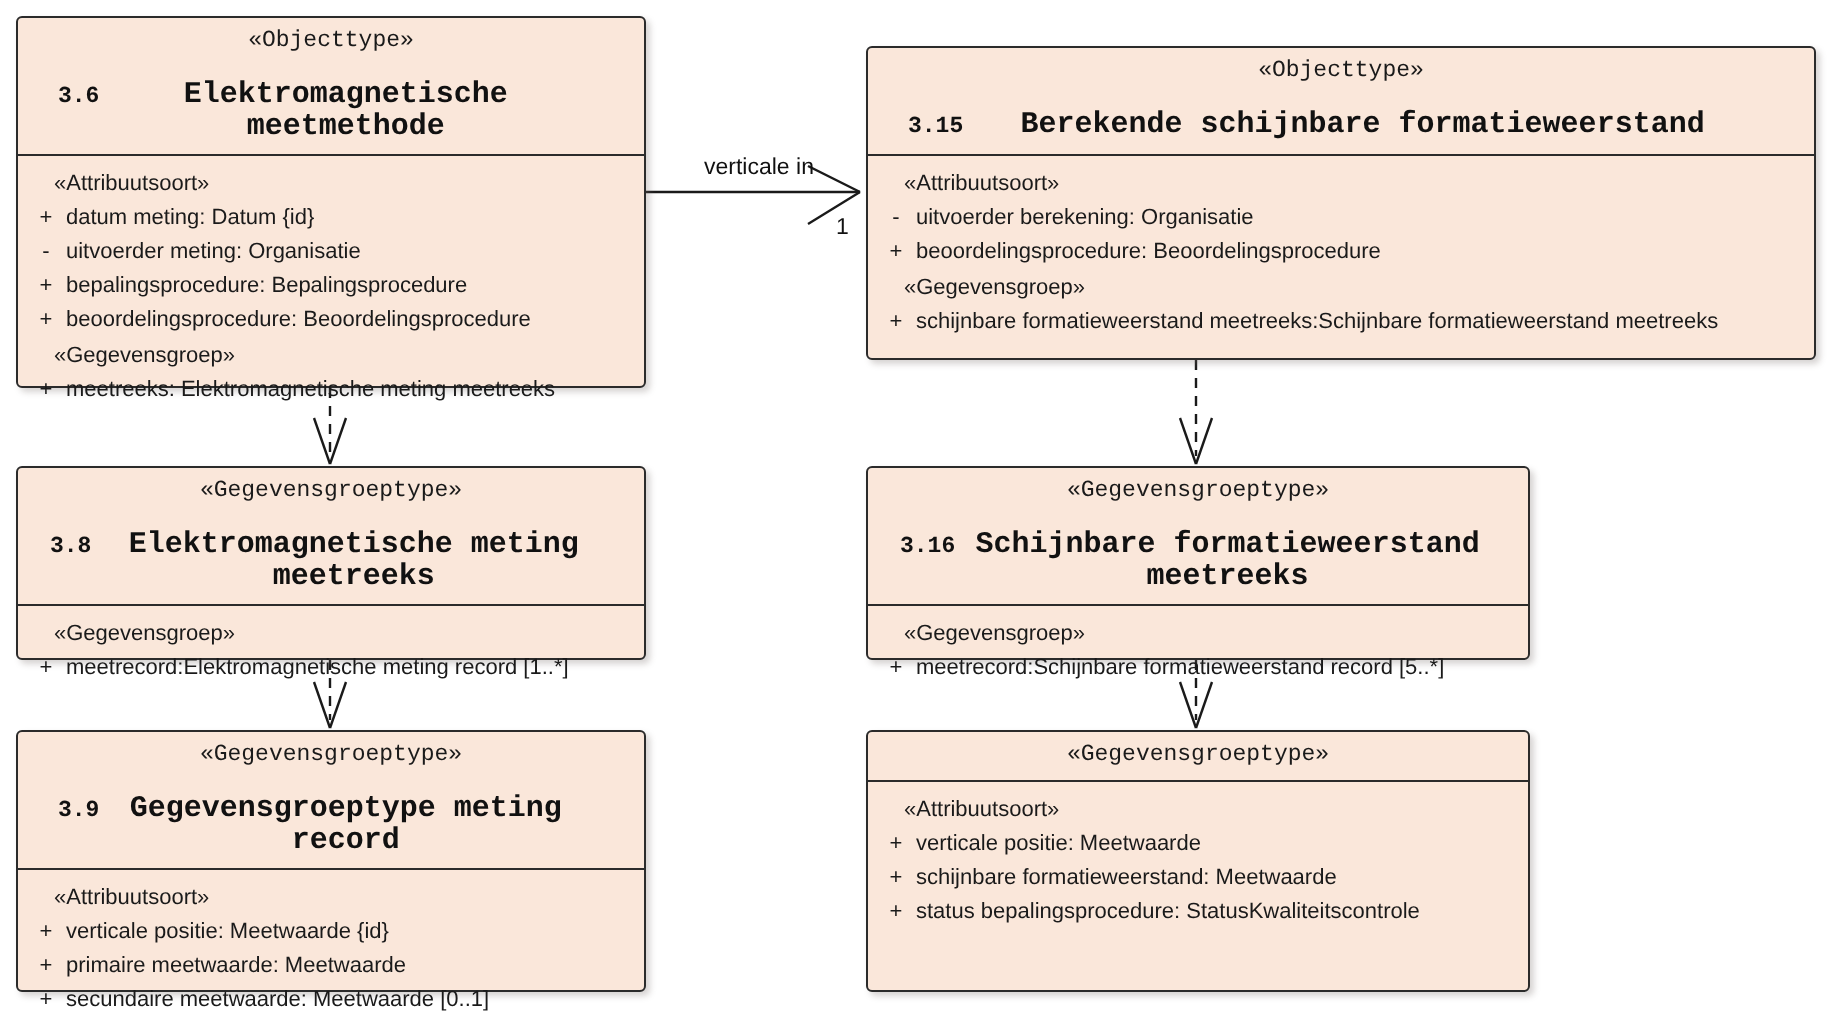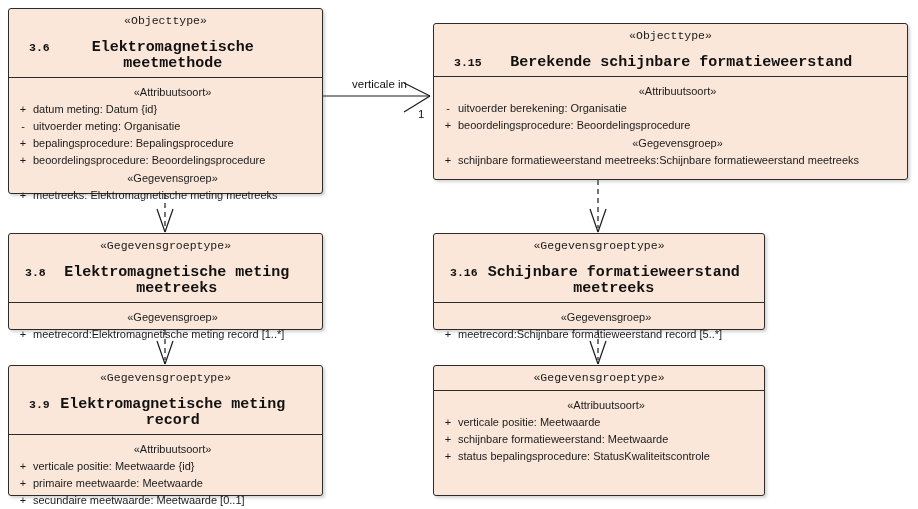--- a/index.html
+++ b/index.html
@@ -58,21 +58,20 @@
   .uml-class.tight .cls-name{padding-right:8px;}
 
   .uml-body{
     padding:5px 4px 6px 4px;
   }
   .group-label{
     font-size:11px;
     color:#1a1a1a;
     padding:1px 0 1px 14px;
     line-height:16px;
-    text-align:center;
   }
   .attr-row{
     display:flex;
     font-size:11px;
     color:#1a1a1a;
     line-height:17px;
     white-space:nowrap;
   }
   .attr-vis{
     width:20px;
@@ -222,21 +221,21 @@
         <span class="attr-text">meetrecord:Schijnbare formatieweerstand record [5..*]</span>
       </div>
     </div>
   </div>
 
   <div class="uml-class" style="left:8px;top:365px;width:315px;height:131px;">
     <div class="uml-header">
       <div class="stereotype-line">«Gegevensgroeptype»</div>
       <div class="title-line">
         <span class="cls-num">3.9</span>
-        <span class="cls-name">Elektromagnetische meting record</span>
+        <span class="cls-name">Gegevensgroeptype meting record</span>
       </div>
     </div>
     <div class="uml-body">
       <div class="group-label">«Attribuutsoort»</div>
       <div class="attr-row">
         <span class="attr-vis">+</span>
         <span class="attr-text">verticale positie: Meetwaarde {id}</span>
       </div>
       <div class="attr-row">
         <span class="attr-vis">+</span>

